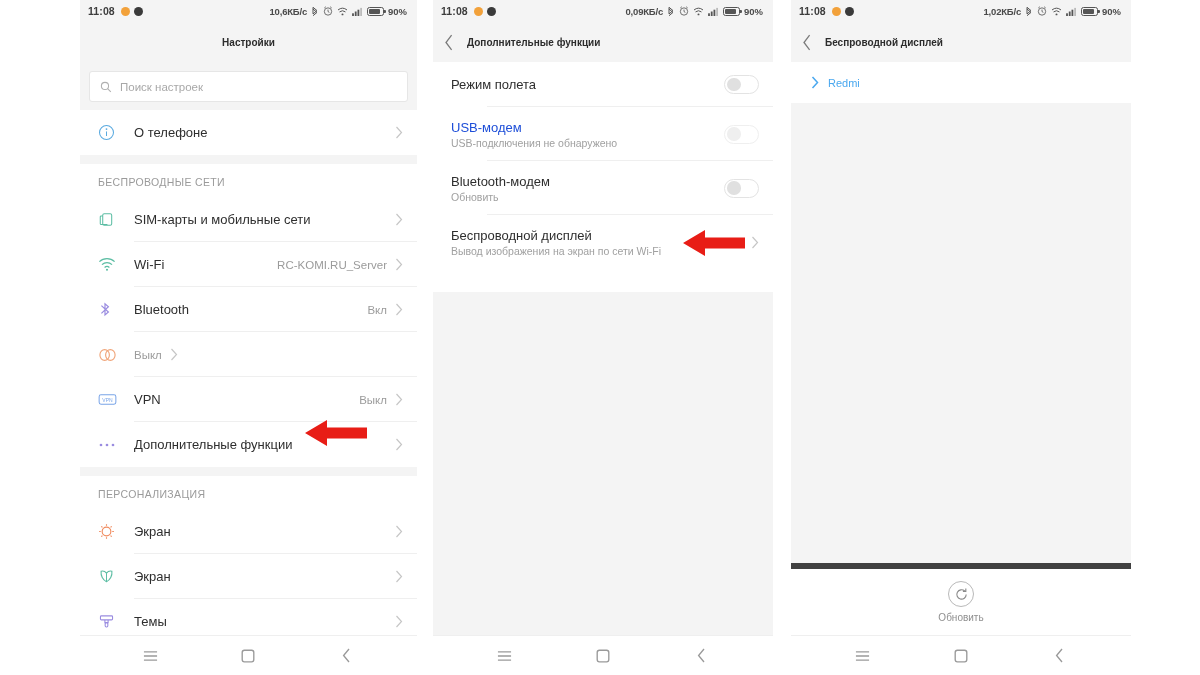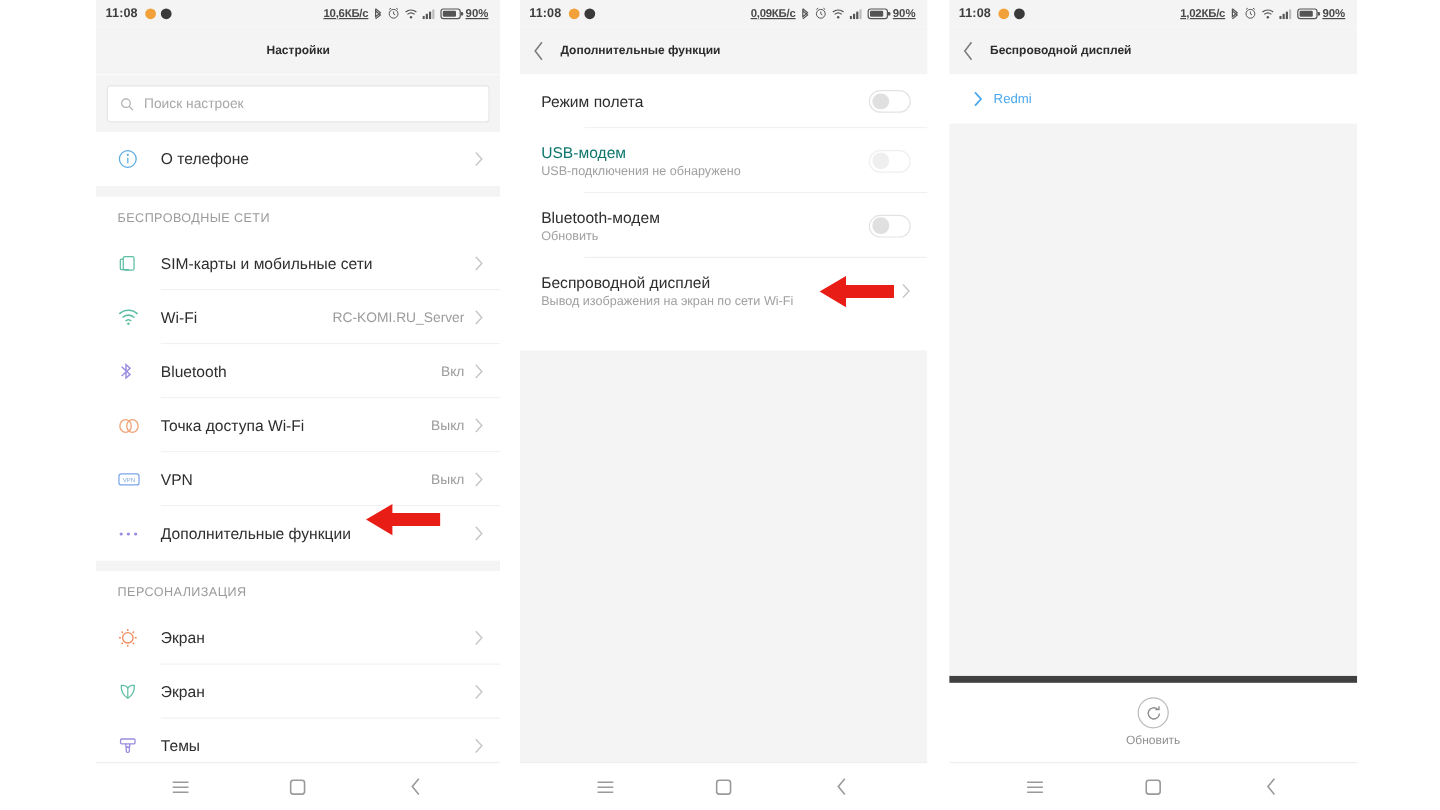--- a/index.html
+++ b/index.html
@@ -39,21 +39,21 @@
     font-size: 10.5px;
     color: #3d3d3d;
     flex: 0 0 22px;
   }
   .sb-time { font-weight: 600; letter-spacing: .1px; font-size: 10.5px; }
   .sb-noti { display: flex; align-items: center; gap: 4px; margin-left: 6px; }
   .noti-dot { width: 9px; height: 9px; border-radius: 50%; display:block; }
   .noti-orange { background: #f2a13a; }
   .noti-dark   { background: #3a3a3a; }
   .sb-spacer { flex: 1; }
-  .sb-right { display: flex; align-items: center; gap: 4px; font-size: 10px; color:#4a4a4a;text-decoration:underline; }
+  .sb-right { display: flex; align-items: center; gap: 4px; font-size: 10px; color:#4a4a4a; }
   .sb-speed { font-weight: 600; font-size: 9.5px; letter-spacing: -.2px; }
   .sb-batt {
     width: 17px; height: 9px;
     border: 1.2px solid #555; border-radius: 2.5px;
     position: relative; display:inline-block;
   }
   .sb-batt::after {
     content:""; position:absolute; right:-3px; top:2.2px;
     width:2px; height:3.5px; background:#555; border-radius:0 1px 1px 0;
   }
@@ -109,21 +109,21 @@
     position:absolute; left: 54px; right: 0; bottom: 0;
     height: 1px; background: #efefef;
   }
   .row-icon { width: 36px; flex: 0 0 36px; display:flex; align-items:center; }
   .row-label { font-size: 13px; color: #2e2e2e; flex: 1 1 auto; }
   .row-value { font-size: 11.5px; color: #9b9b9b; margin-right: 8px; white-space:nowrap; }
   .chev { color: #c6c6c6; display:flex; align-items:center; }
 
   .row-texts { flex: 1 1 auto; display:flex; flex-direction:column; justify-content:center; gap:2px; }
   .row-sub { font-size: 10.5px; color: #a0a0a0; }
-  .row.dim .row-label { color: #0f766e; }
+  .row.dim .row-label { color: #1d4ed8; }
 
   .row-2line { min-height: 54px; }
 
   
   .toggle {
     width: 35px; height: 19px; border-radius: 10px;
     background: #ffffff; border: 1.3px solid #e3e3e3;
     position: relative; flex: 0 0 35px;
   }
   .toggle i {
@@ -303,21 +303,20 @@
         <span class="sep"></span>
       </div>
 
       <div class="row">
         <span class="row-icon">
           <svg width="19" height="14" viewBox="0 0 20 14">
               <ellipse cx="7" cy="7" rx="5" ry="5.6" fill="none" stroke="#f0a57a" stroke-width="1.2"></ellipse>
               <ellipse cx="13" cy="7" rx="5" ry="5.6" fill="none" stroke="#f0a57a" stroke-width="1.2"></ellipse>
             </svg>
         </span>
-        <span class="row-label">Точка доступа Wi-Fi</span>
         <span class="row-value">Выкл</span>
         <span class="chev">
             <svg width="8" height="13" viewBox="0 0 8 13">
               <path d="M1.5 1 6.5 6.5 1.5 12" fill="none" stroke="#c6c6c6" stroke-width="1.2"></path>
             </svg>
           </span>
         <span class="sep"></span>
       </div>
 
       <div class="row">

